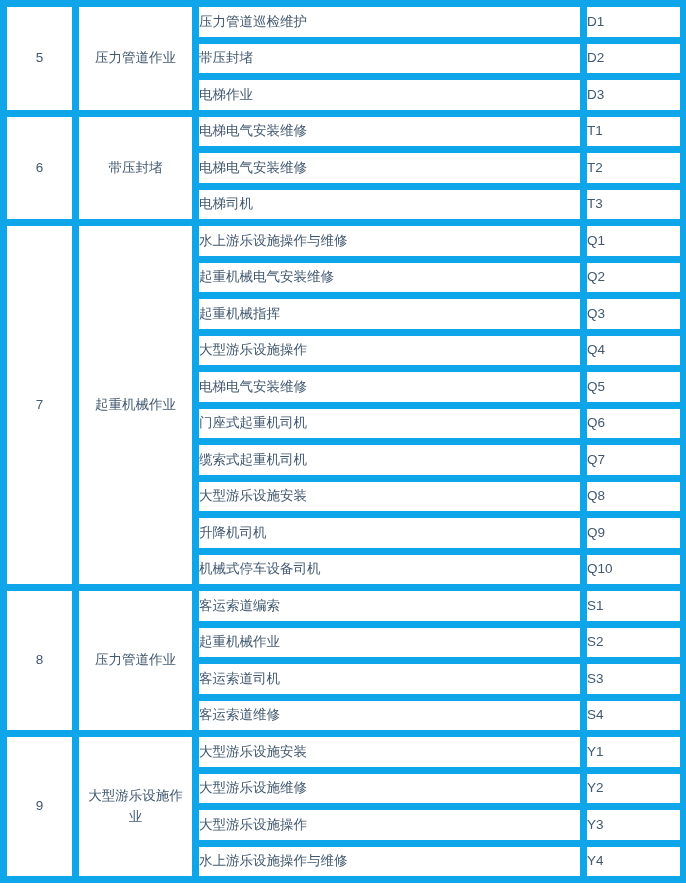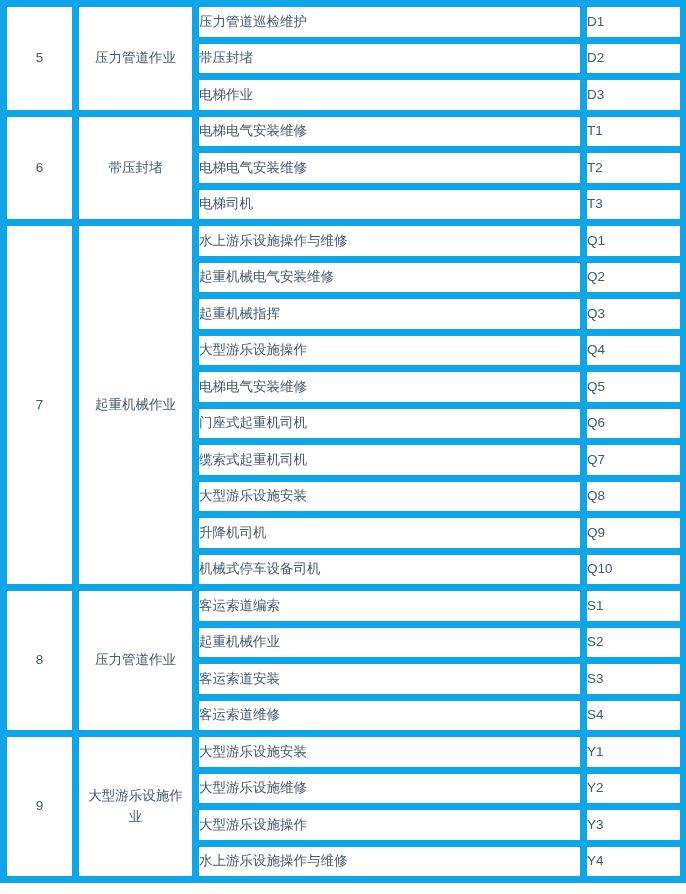--- a/index.html
+++ b/index.html
@@ -149,21 +149,21 @@
           <span class="cat-wrap">压力管道作业</span>
         </td>
       <td class="col-item">客运索道编索</td>
       <td class="col-code">S1</td>
     </tr>
     <tr>
       <td class="col-item">起重机械作业</td>
       <td class="col-code">S2</td>
     </tr>
     <tr>
-      <td class="col-item">客运索道安装</td>
+      <td class="col-item">客运索道司机</td>
       <td class="col-code">S3</td>
     </tr>
     <tr>
       <td class="col-item">客运索道维修</td>
       <td class="col-code">S4</td>
     </tr>
 
     <tr>
       <td class="col-no" rowspan="4">9</td>
       <td class="col-cat" rowspan="4">

